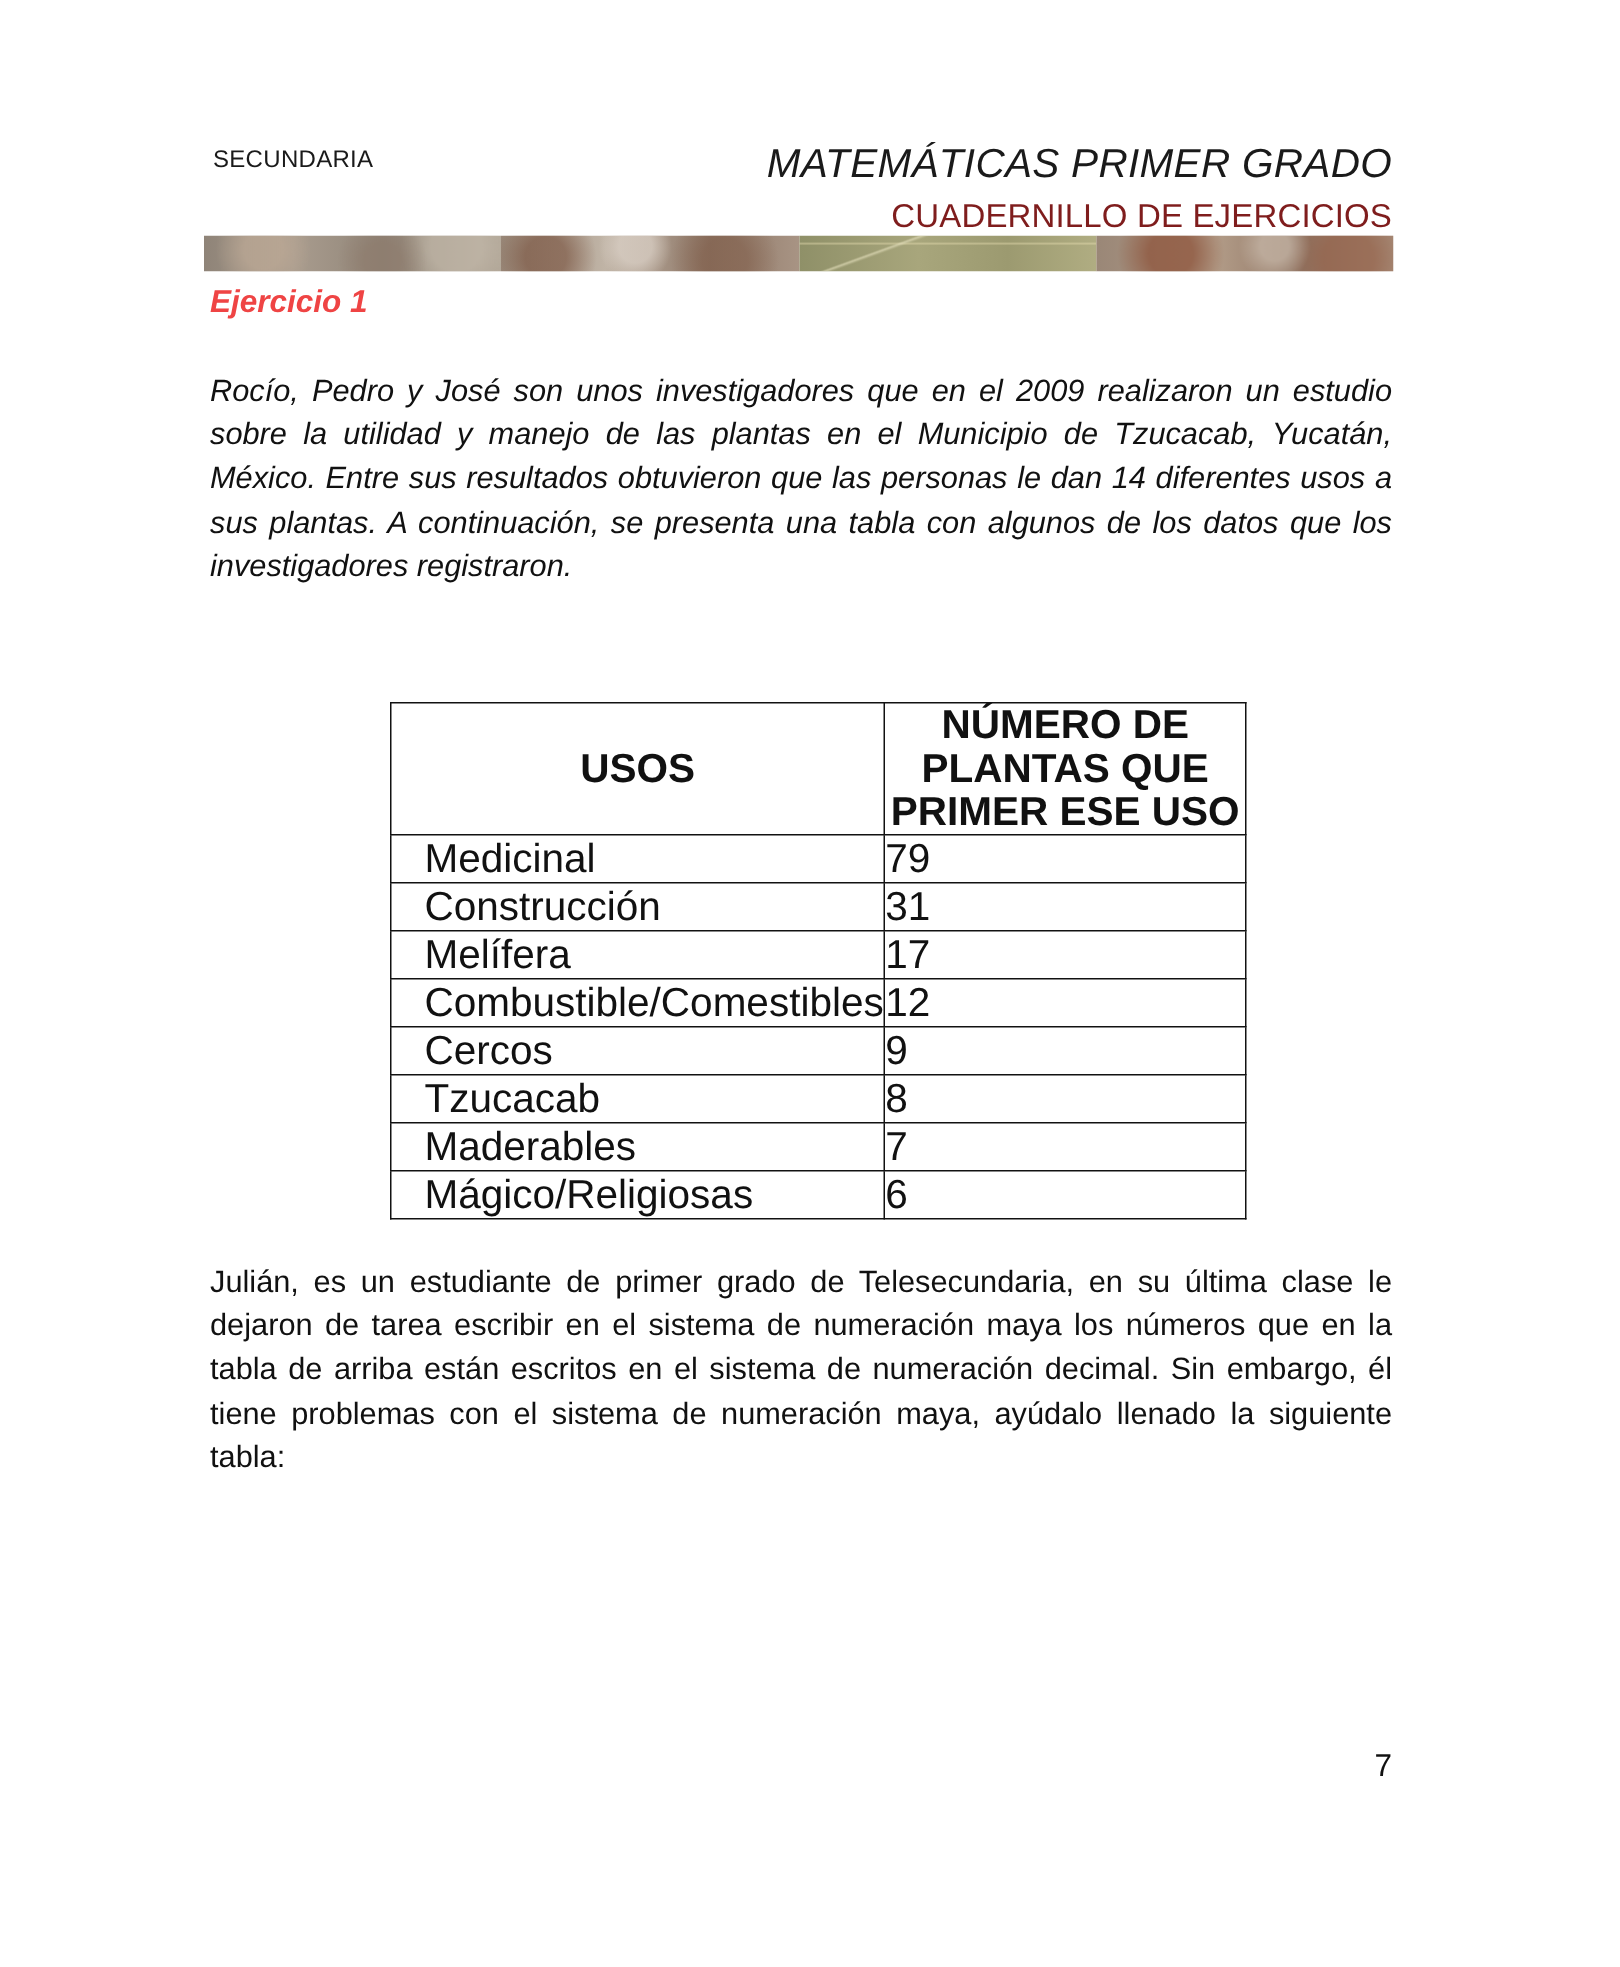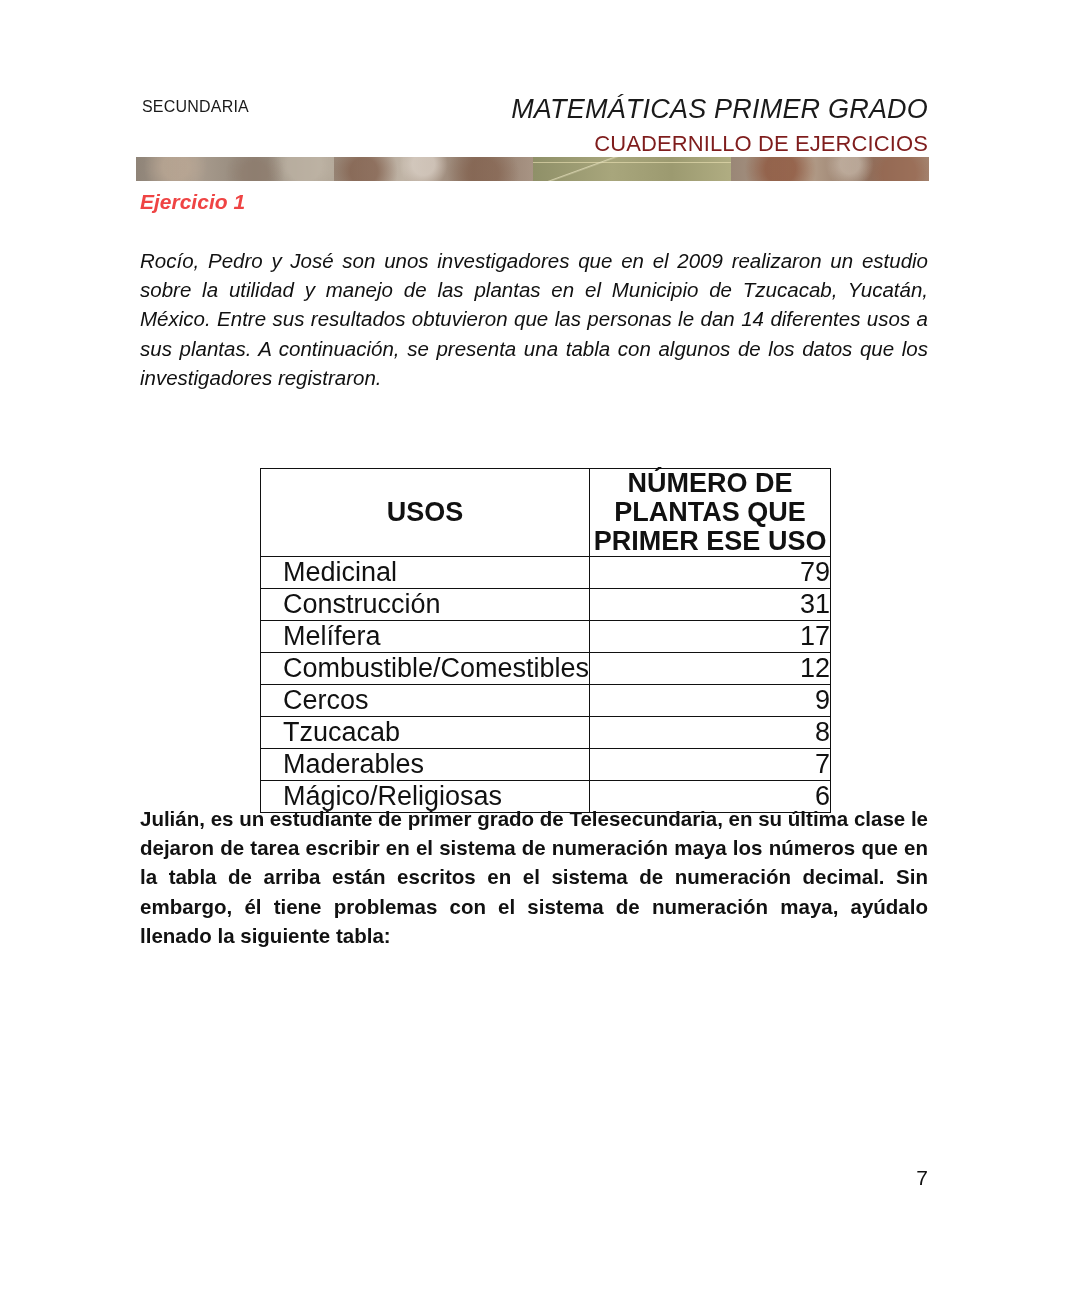--- a/index.html
+++ b/index.html
@@ -53,34 +53,34 @@
   }
   .ex-title {
     position: absolute; left: 140px; top: 190px;
     font-size: 21px; font-weight: bold; font-style: italic; color: #ef4444;
   }
   .para {
     position: absolute; left: 140px; width: 788px;
     font-size: 20.5px; line-height: 29.2px; text-align: justify; color: #111;
   }
   .para1 { top: 246px; font-style: italic; }
-  .para2 { top: 804px; font-weight: bold; }
+  .para2 { top: 840px; }
   table.data {
     position: absolute; left: 260px; top: 447px;
     border-collapse: collapse; width: 548px;
     font-size: 27px; color: #111; margin-top: 21px;
   }
   table.data th, table.data td {
     border: 1.5px solid #111; padding: 0; height: 28.5px;
   }
   table.data th {
     font-weight: bold; text-align: center; line-height: 29px; height: 57px;
   }
   table.data td.use { text-align: left; padding-left: 22px; width: 262px; }
-  table.data td.num { text-align: right; }
+  table.data td.num { text-align: left; }
   .page-num {
     position: absolute; right: 152px; top: 1166px; font-size: 21px; color: #111;
   }
 </style>
 </head>
 <body>
 
 <div class="hdr-left">SECUNDARIA</div>
 <div class="hdr-title">MATEMÁTICAS PRIMER GRADO</div>
 <div class="hdr-sub">CUADERNILLO DE EJERCICIOS</div>

